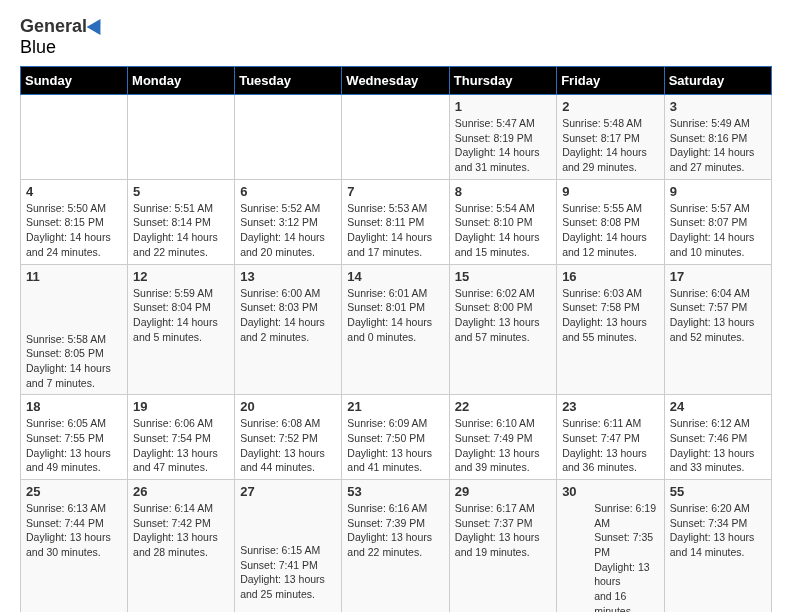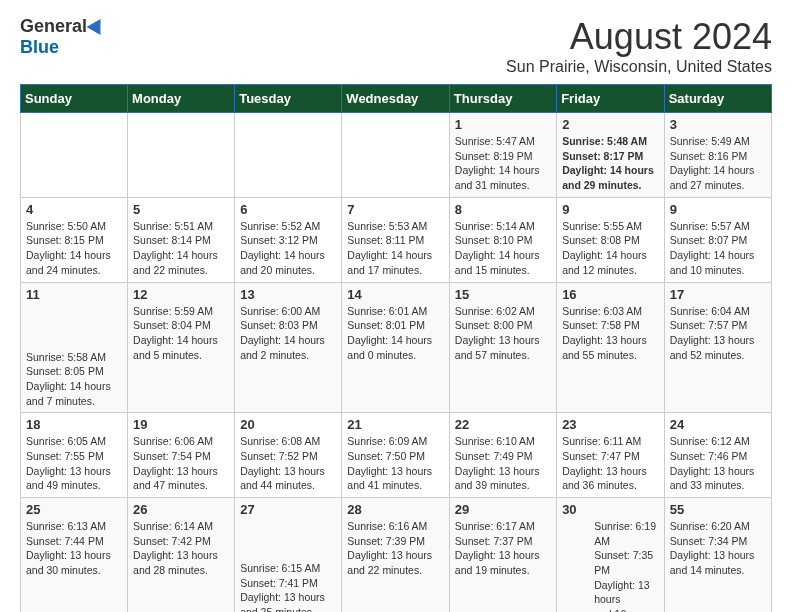--- a/index.html
+++ b/index.html
@@ -25,22 +25,22 @@
       display: flex;
       align-items: center;
     }
     .logo-general {
       font-size: 18px;
       font-weight: bold;
       color: #333;
     }
     .logo-blue {
       font-size: 18px;
-      font-weight: bold;
-      color: #0369a1;
+      font-weight: normal;
+      color: #000000;
     }
     .logo-triangle {
       width: 0;
       height: 0;
       border-left: 8px solid transparent;
       border-right: 8px solid transparent;
       border-bottom: 14px solid #2a6ebb;
       margin-left: 2px;
       margin-top: -4px;
       transform: rotate(30deg);
@@ -56,21 +56,21 @@
     .location {
       font-size: 16px;
       color: #333;
     }
     .calendar {
       width: 100%;
       border-collapse: collapse;
       font-size: 11px;
     }
     .calendar thead th {
-      background-color: #14532d;
+      background-color: #000000;
       color: #fff;
       padding: 6px 4px;
       text-align: left;
       font-size: 13px;
       font-weight: bold;
       border: 1px solid #2a6ebb;
     }
     .calendar tbody td {
       border: 1px solid #ccc;
       vertical-align: top;
@@ -104,24 +104,20 @@
 </head>
 <body>
 
 <div class="header-area">
   <div class="logo">
     <div class="logo-text">
       <span class="logo-general">General</span>
       <div class="logo-triangle"></div>
     </div>
     <span class="logo-blue">Blue</span>
-  </div>
-  <div class="title-area">
-    <div class="month-year">August 2024</div>
-    <div class="location">Sun Prairie, Wisconsin, United States</div>
   </div>
 </div>
 
 <table class="calendar">
   <thead>
     <tr>
     <th>Sunday</th>
         <th>Monday</th>
         <th>Tuesday</th>
         <th>Wednesday</th>
@@ -138,21 +134,21 @@
         <td class="empty-cell"></td>
         <td>
           <span class="day-number">1</span>
           <div class="day-info" style="white-space: pre-line;">Sunrise: 5:47 AM
 Sunset: 8:19 PM
 Daylight: 14 hours
 and 31 minutes.</div>
         </td>
         <td>
           <span class="day-number">2</span>
-          <div class="day-info" style="white-space: pre-line; font-weight: bold;">Sunrise: 5:48 AM
+          <div class="day-info" style="white-space: pre-line;">Sunrise: 5:48 AM
 Sunset: 8:17 PM
 Daylight: 14 hours
 and 29 minutes.</div>
         </td>
         <td>
           <span class="day-number">3</span>
           <div class="day-info" style="white-space: pre-line;">Sunrise: 5:49 AM
 Sunset: 8:16 PM
 Daylight: 14 hours
 and 27 minutes.</div>
@@ -182,21 +178,21 @@
         </td>
         <td>
           <span class="day-number">7</span>
           <div class="day-info" style="white-space: pre-line;">Sunrise: 5:53 AM
 Sunset: 8:11 PM
 Daylight: 14 hours
 and 17 minutes.</div>
         </td>
         <td>
           <span class="day-number">8</span>
-          <div class="day-info" style="white-space: pre-line;">Sunrise: 5:14 AM
+          <div class="day-info" style="white-space: pre-line;">Sunrise: 5:54 AM
 Sunset: 8:10 PM
 Daylight: 14 hours
 and 15 minutes.</div>
         </td>
         <td>
           <span class="day-number">9</span>
           <div class="day-info" style="white-space: pre-line;">Sunrise: 5:55 AM
 Sunset: 8:08 PM
 Daylight: 14 hours
 and 12 minutes.</div>
@@ -327,21 +323,21 @@
 and 28 minutes.</div>
         </td>
         <td>
           <span class="day-number">27</span>
           <div class="day-info" style="white-space: pre-line; margin-top: 44px;">Sunrise: 6:15 AM
 Sunset: 7:41 PM
 Daylight: 13 hours
 and 25 minutes.</div>
         </td>
         <td>
-          <span class="day-number">28</span>
+          <span class="day-number">53</span>
           <div class="day-info" style="white-space: pre-line;">Sunrise: 6:16 AM
 Sunset: 7:39 PM
 Daylight: 13 hours
 and 22 minutes.</div>
         </td>
         <td>
           <span class="day-number">29</span>
           <div class="day-info" style="white-space: pre-line;">Sunrise: 6:17 AM
 Sunset: 7:37 PM
 Daylight: 13 hours

